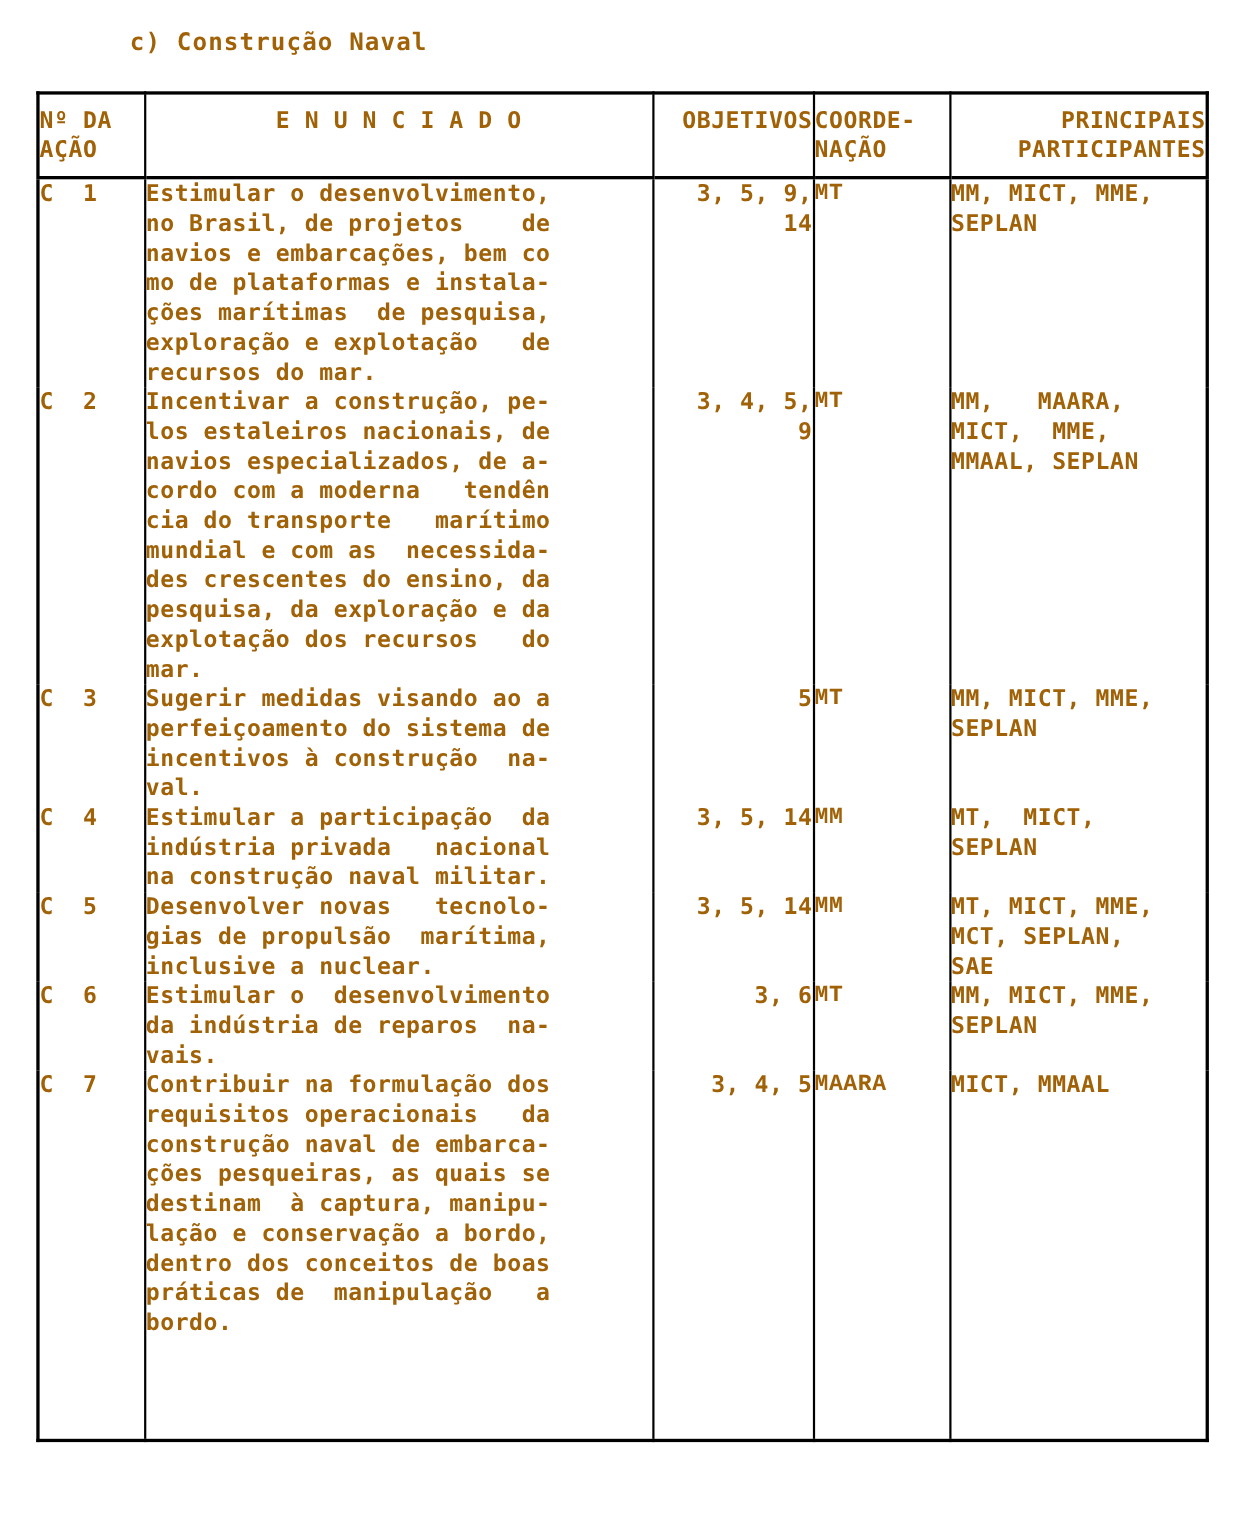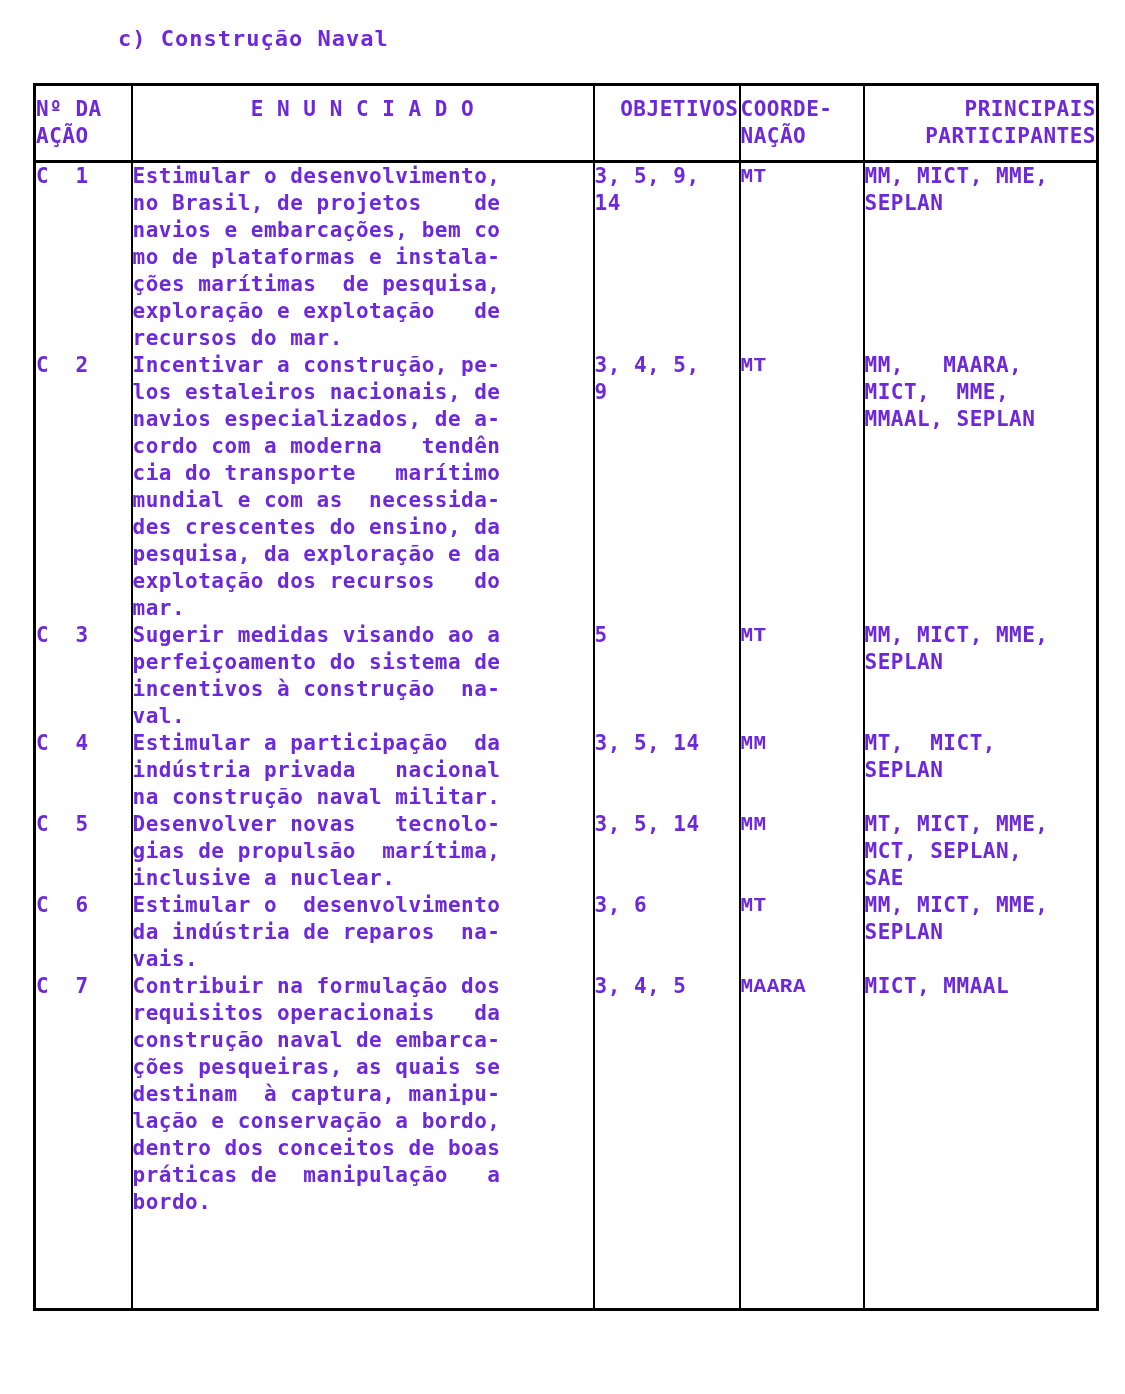--- a/index.html
+++ b/index.html
@@ -5,21 +5,21 @@
   html, body {
     margin: 0;
     padding: 0;
     background: #ffffff;
   }
   .page {
     position: relative;
     width: 944px;
     min-height: 1394px;
     background: #ffffff;
-    color: #6d28d9;
+    color: #a16207;
     font-family: "DejaVu Sans Mono", "Liberation Mono", monospace;
     font-weight: bold;
     box-sizing: border-box;
   }
   .doc-title {
     padding: 26px 0 0 118px;
     font-size: 22px;
     letter-spacing: 1px;
     white-space: pre;
   }
@@ -53,21 +53,21 @@
   .col-part  { width: 234px; }
 
   th.h-acao  { text-align: left;  padding-left: 8px; }
   th.h-enun  { text-align: center; margin-left: 30px; }
   th.h-obj   { text-align: right; }
   th.h-coord { text-align: left; padding-left: 8px; }
   th.h-part  { text-align: right; }
 
   td.c-acao  { text-align: left; padding-left: 10px; padding-top: 12px; padding-bottom: 26px; }
   td.c-enun  { text-align: left; padding-left: 14px; padding-top: 12px; padding-bottom: 26px; }
-  td.c-obj   { text-align: left; padding-left: 14px; padding-top: 12px; padding-bottom: 26px; }
+  td.c-obj   { text-align: right; padding-left: 14px; padding-top: 12px; padding-bottom: 26px; }
   td.c-coord { text-align: left; padding-top: 12px; padding-bottom: 26px; font-family: Liberation Mono, monospace; }
   td.c-part  { text-align: left; padding-left: 8px; padding-top: 12px; padding-bottom: 26px; }
 
   tbody tr:last-child td { padding-bottom: 92px; }
 </style>
 </head>
 <body>
 
 <div class="page">
   <div class="doc-title">c) Construção Naval</div>

